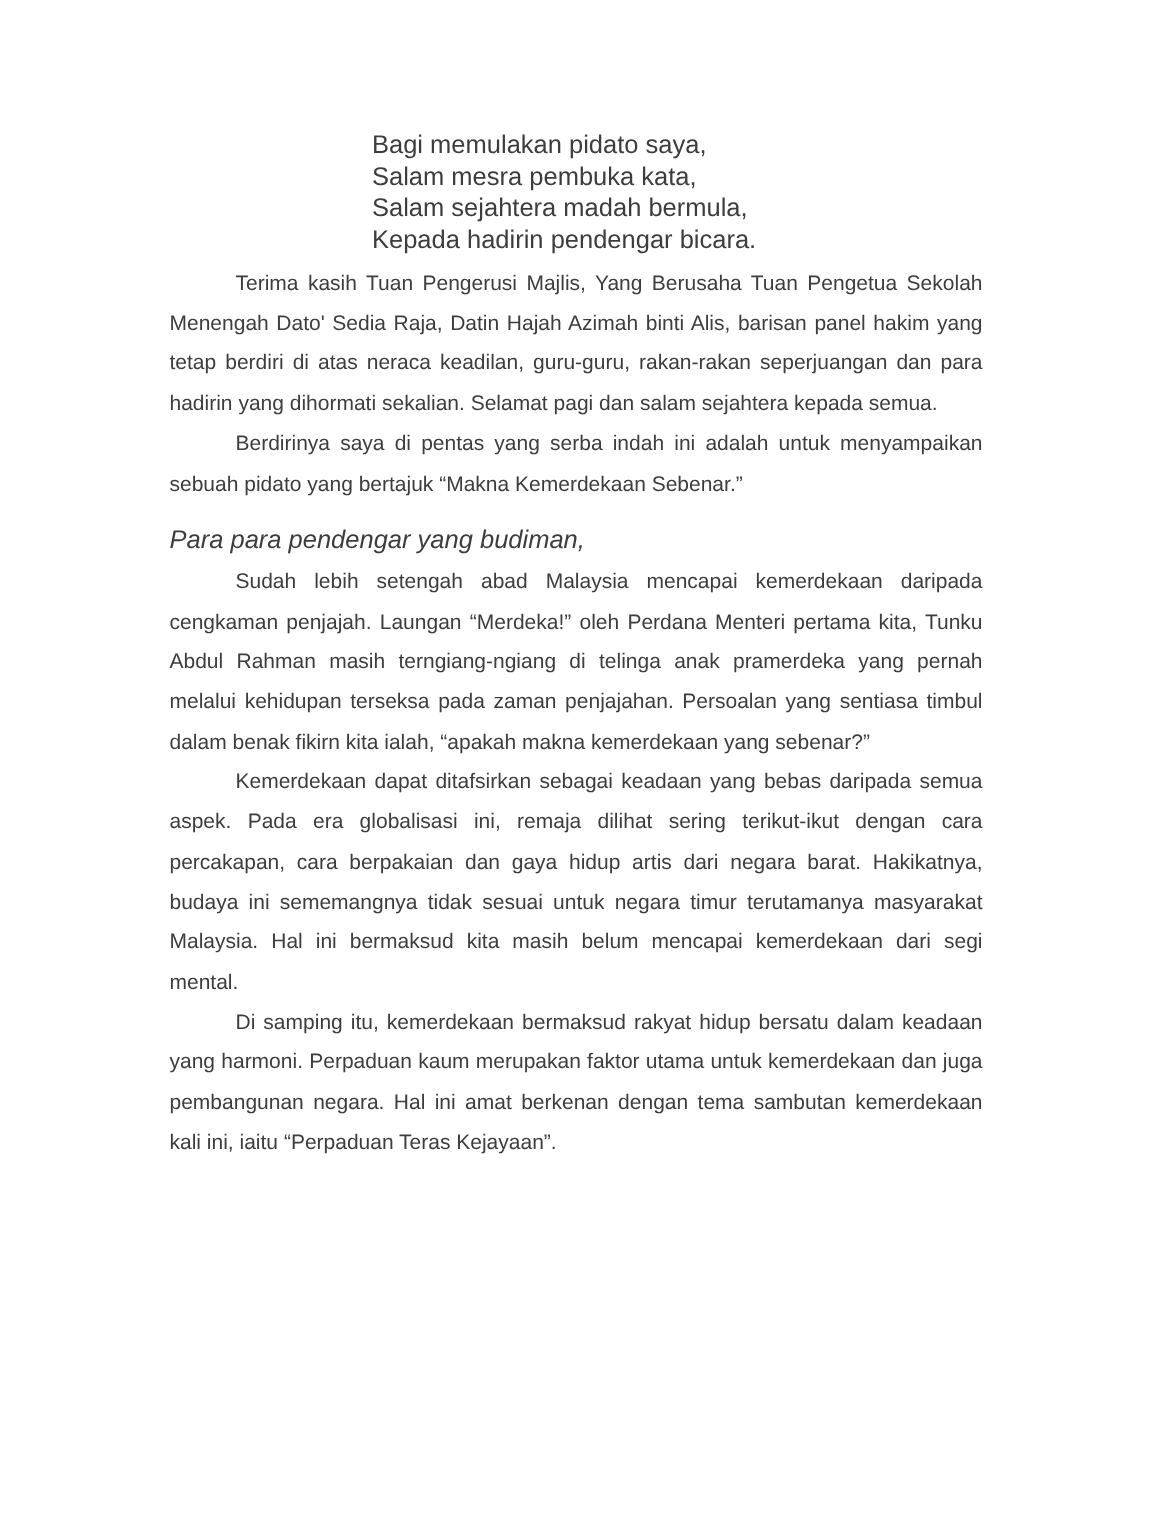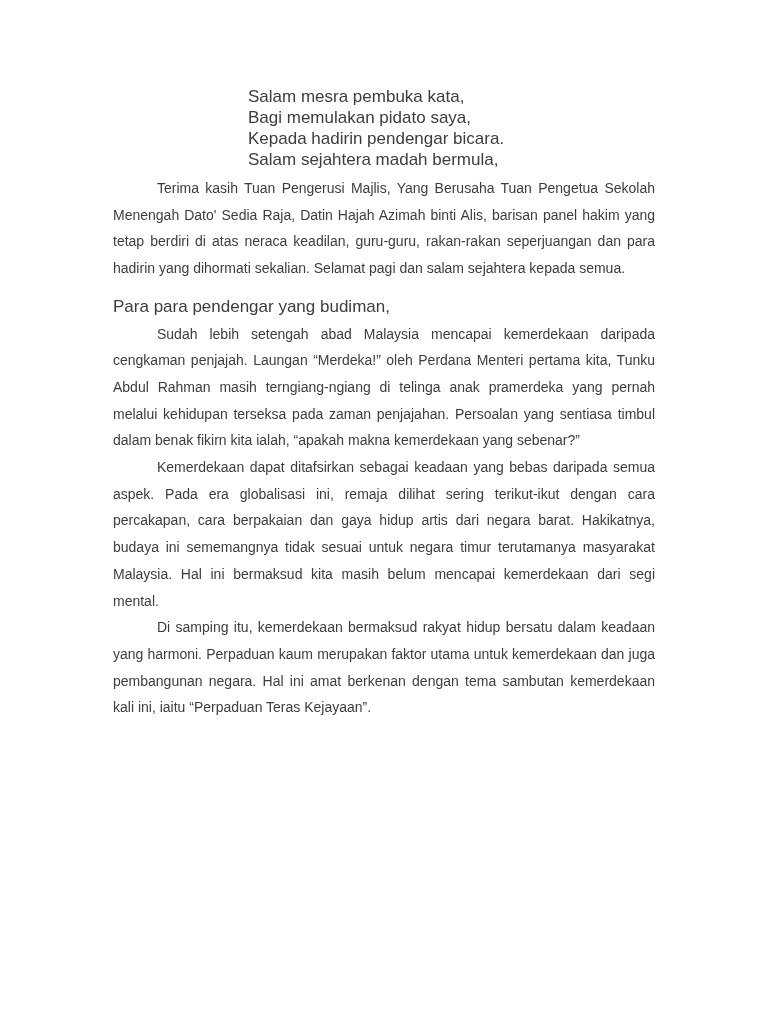--- a/index.html
+++ b/index.html
@@ -34,37 +34,39 @@
     line-height: 26.7px;
     text-align: justify;
     text-indent: 44px;
   }
   p.greeting-para {
     margin: 12px 0 0 0;
     font-size: 17px;
     line-height: 26.7px;
     text-align: left;
     text-indent: 0;
+    font-style: italic;
   }
 </style>
 </head>
 <body>
 
 <div class="page">
   <div class="content">
 
     <div class="verse">
+      <span class="verse-line">Bagi memulakan pidato saya,</span>
       <span class="verse-line">Salam mesra pembuka kata,</span>
-      <span class="verse-line">Bagi memulakan pidato saya,</span>
+      <span class="verse-line">Salam sejahtera madah bermula,</span>
       <span class="verse-line">Kepada hadirin pendengar bicara.</span>
-      <span class="verse-line">Salam sejahtera madah bermula,</span>
     </div>
 
     <p class="body-para">Terima kasih Tuan Pengerusi Majlis, Yang Berusaha Tuan Pengetua Sekolah Menengah Dato' Sedia Raja, Datin Hajah Azimah binti Alis, barisan panel hakim yang tetap berdiri di atas neraca keadilan, guru-guru, rakan-rakan seperjuangan dan para hadirin yang dihormati sekalian. Selamat pagi dan salam sejahtera kepada semua.</p>
 
+    <p class="body-para">Berdirinya saya di pentas yang serba indah ini adalah untuk menyampaikan sebuah pidato yang bertajuk “Makna Kemerdekaan Sebenar.”</p>
 
     <p class="greeting-para">Para para pendengar yang budiman,</p>
 
     <p class="body-para">Sudah lebih setengah abad Malaysia mencapai kemerdekaan daripada cengkaman penjajah. Laungan “Merdeka!” oleh Perdana Menteri pertama kita, Tunku Abdul Rahman masih terngiang-ngiang di telinga anak pramerdeka yang pernah melalui kehidupan terseksa pada zaman penjajahan. Persoalan yang sentiasa timbul dalam benak fikirn kita ialah, “apakah makna kemerdekaan yang sebenar?”</p>
 
     <p class="body-para">Kemerdekaan dapat ditafsirkan sebagai keadaan yang bebas daripada semua aspek. Pada era globalisasi ini, remaja dilihat sering terikut-ikut dengan cara percakapan, cara berpakaian dan gaya hidup artis dari negara barat. Hakikatnya, budaya ini sememangnya tidak sesuai untuk negara timur terutamanya masyarakat Malaysia. Hal ini bermaksud kita masih belum mencapai kemerdekaan dari segi mental.</p>
 
 
     <p class="body-para">Di samping itu, kemerdekaan bermaksud rakyat hidup bersatu dalam keadaan yang harmoni. Perpaduan kaum merupakan faktor utama untuk kemerdekaan dan juga pembangunan negara. Hal ini amat berkenan dengan tema sambutan kemerdekaan kali ini, iaitu “Perpaduan Teras Kejayaan”.</p>
 

